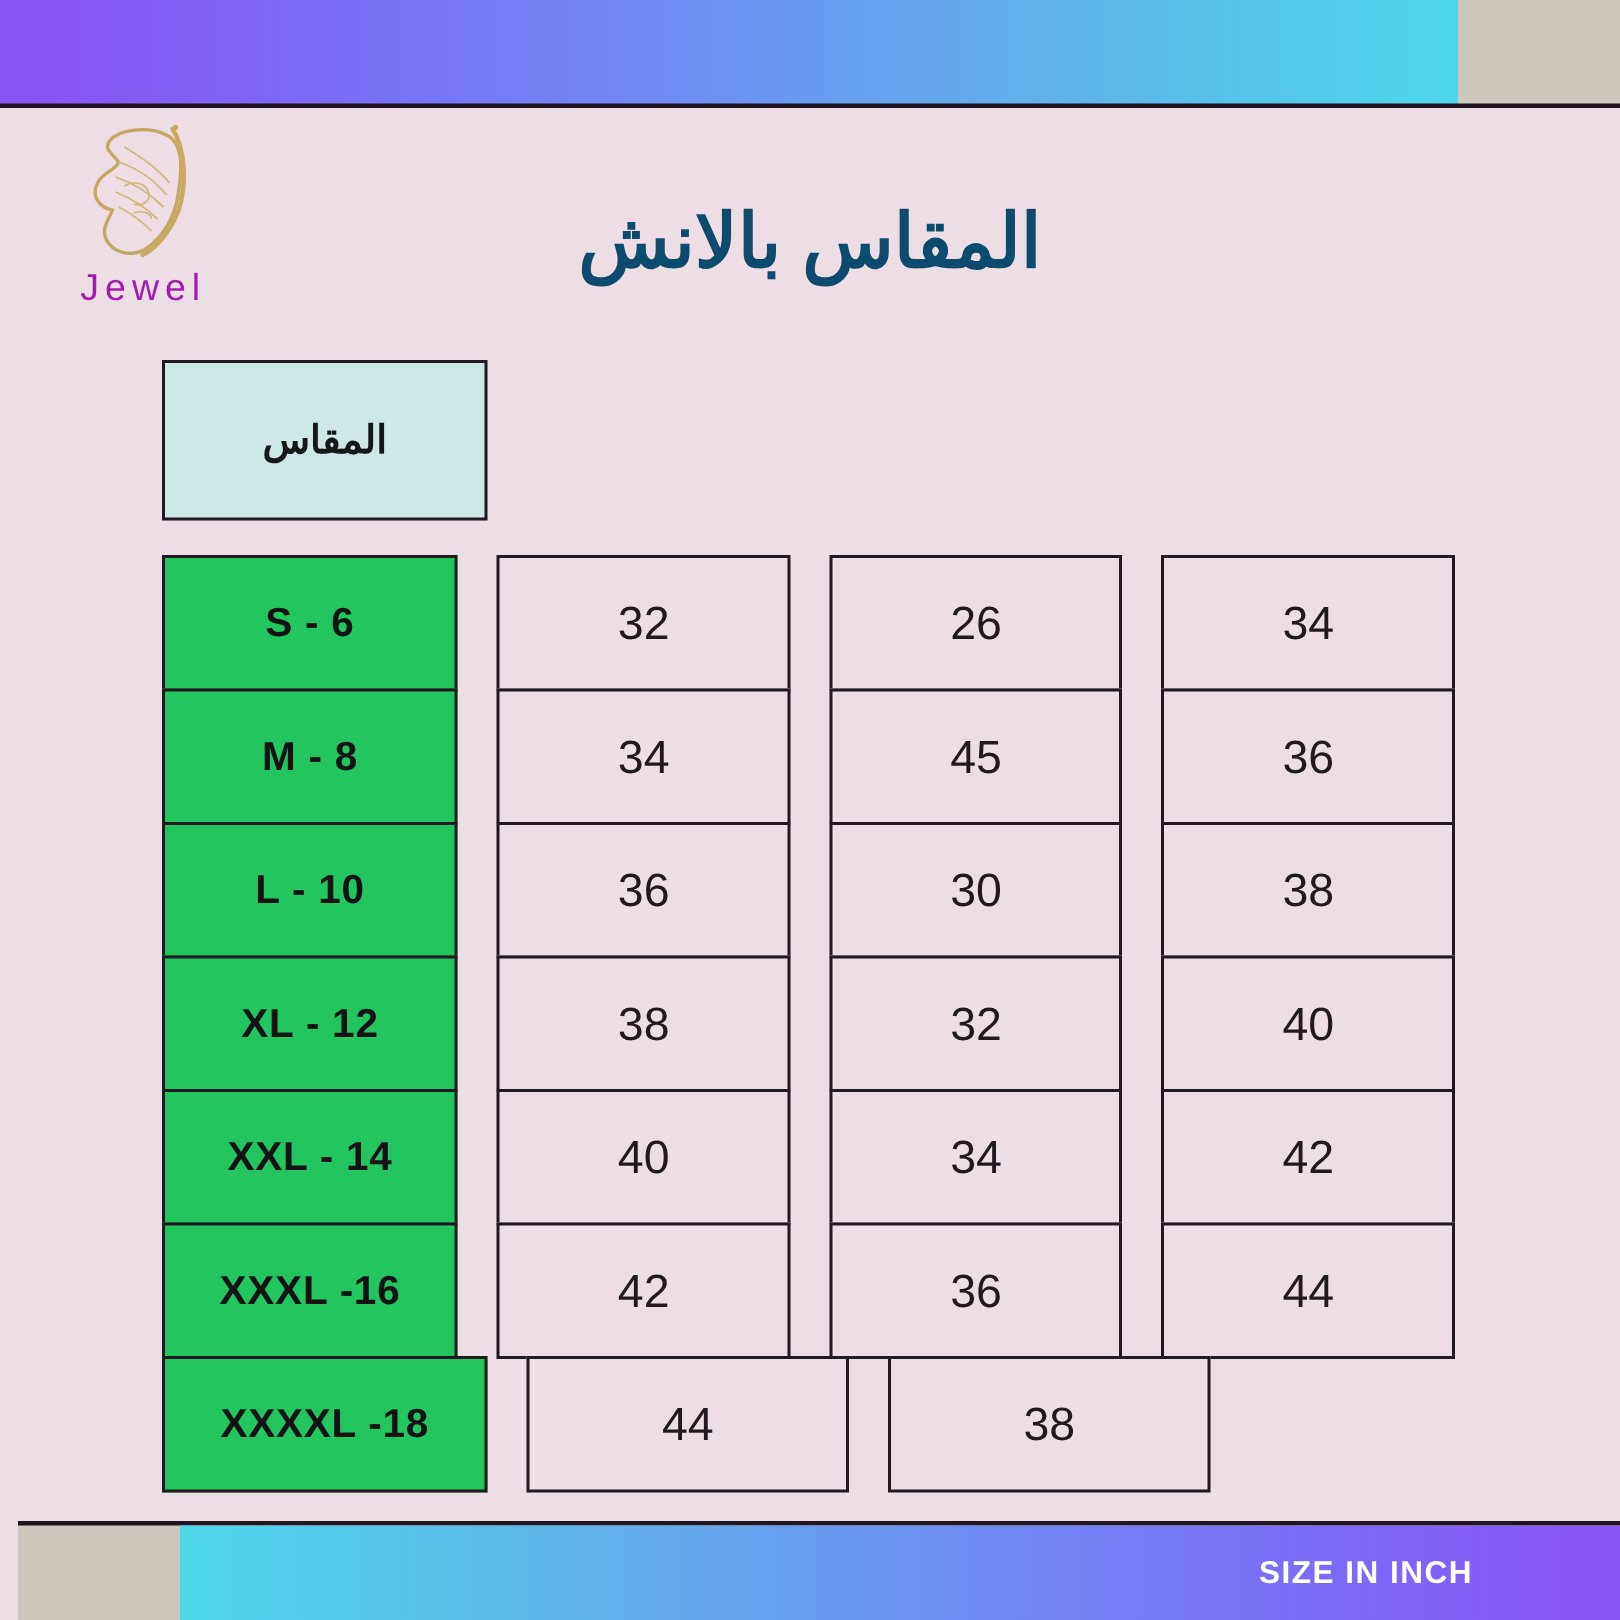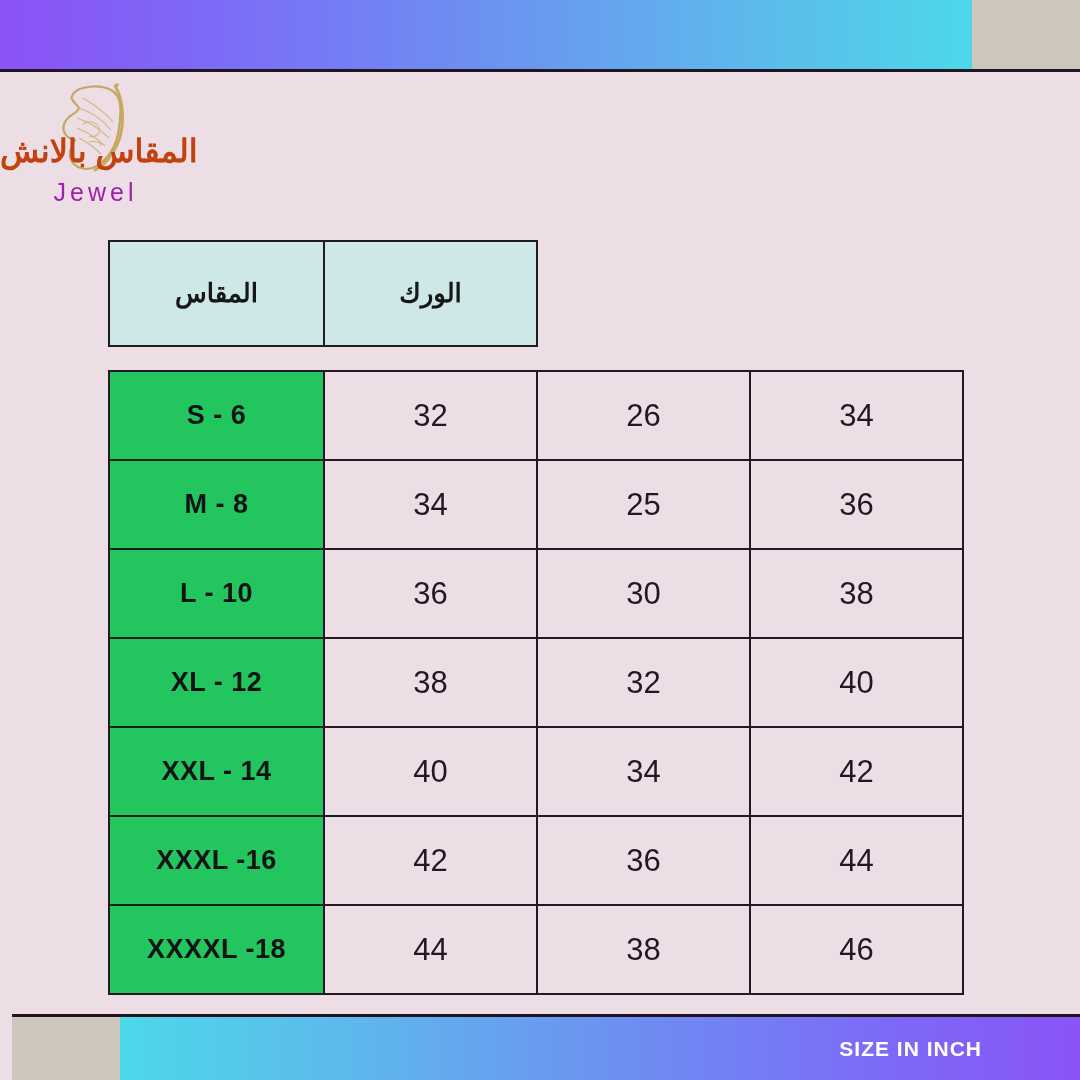--- a/index.html
+++ b/index.html
@@ -46,36 +46,36 @@
     font-size:25px;
     letter-spacing:4px;
     color:#a21caf;
     font-weight:400;
   }
 
   
   #page-title {
     position:absolute; left:0; top:132px;
     width:1080px;
-    text-align:left;
+    text-align:center;
     direction:rtl;
-    font-size:32px;
-    font-weight:700;
-    color:#c2410c;
+    font-size:50px;
+    font-weight:700;
+    color:#0c4a6e;
     letter-spacing:1px;
   }
 
   
   #size-table {
     position:absolute;
     left:108px; top:242px;
     width:862px;
   }
 
-  .row { display:flex; width:862px; }
+  .row { display:flex; width:862px;gap:28px; }
 
   .head-row { height:105px; margin-bottom:25px; }
   .body-row { height:89px; }
 
   .cell {
     border:2px solid #221A22;
     display:flex;
     align-items:center;
     justify-content:center;
     margin-left:-2px;
@@ -160,34 +160,33 @@
     </svg>
     <span id="brand-name">Jewel</span>
   </div>
 
   <div id="page-title">المقاس بالانش</div>
 
   <div id="size-table">
 
     <div class="row head-row">
       <div class="cell head-cell c-size">المقاس</div>
-      <div class="cell head-cell c-value">الورك</div>
     </div>
 
     <div class="row body-row">
       <div class="cell size-cell  c-size">S - 6</div>
       <div class="cell value-cell c-value">32</div>
       <div class="cell value-cell c-value">26</div>
       <div class="cell value-cell c-value">34</div>
     </div>
 
     <div class="row body-row">
       <div class="cell size-cell  c-size">M - 8</div>
       <div class="cell value-cell c-value">34</div>
-      <div class="cell value-cell c-value">25</div>
+      <div class="cell value-cell c-value">45</div>
       <div class="cell value-cell c-value">36</div>
     </div>
 
     <div class="row body-row">
       <div class="cell size-cell  c-size">L - 10</div>
       <div class="cell value-cell c-value">36</div>
       <div class="cell value-cell c-value">30</div>
       <div class="cell value-cell c-value">38</div>
     </div>
 
@@ -209,21 +208,20 @@
       <div class="cell size-cell  c-size">XXXL -16</div>
       <div class="cell value-cell c-value">42</div>
       <div class="cell value-cell c-value">36</div>
       <div class="cell value-cell c-value">44</div>
     </div>
 
     <div class="row body-row">
       <div class="cell size-cell  c-size">XXXXL -18</div>
       <div class="cell value-cell c-value">44</div>
       <div class="cell value-cell c-value">38</div>
-      <div class="cell value-cell c-value">46</div>
     </div>
 
   </div>
 
   <div id="bottom-bar">
     <div id="bottom-bar-rule"></div>
     <div id="bottom-bar-gradient">
       <span id="footer-caption">SIZE IN INCH</span>
     </div>
   </div>

